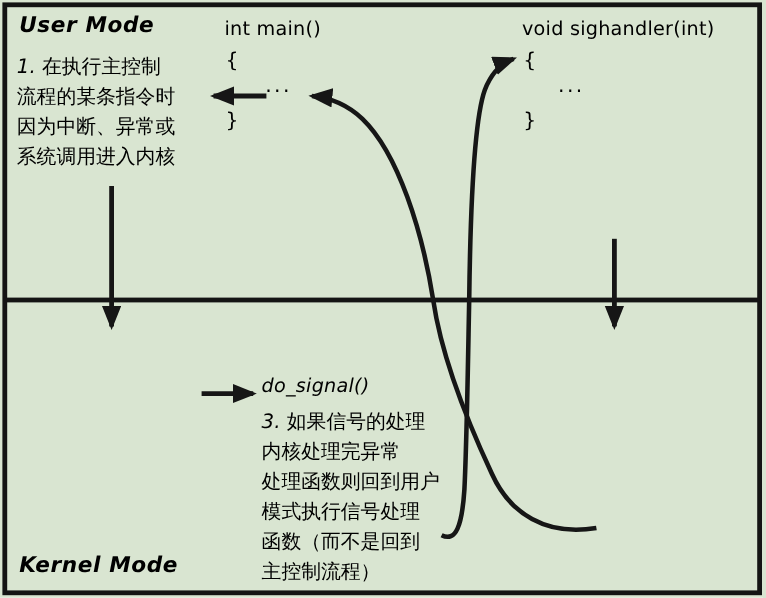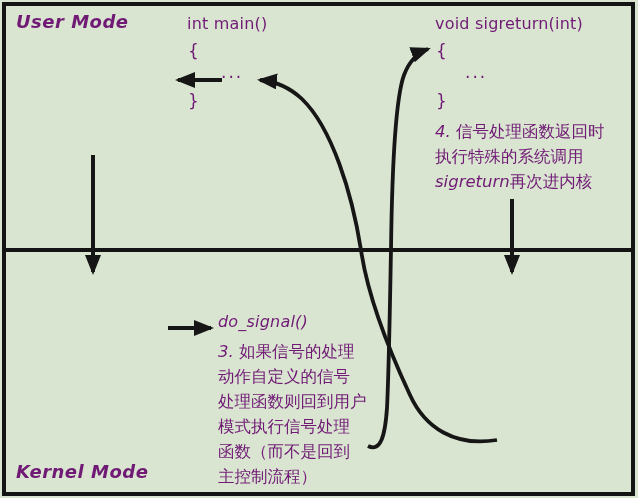--- a/index.html
+++ b/index.html
@@ -2,21 +2,21 @@
 <html><head>
 <meta charset="utf-8">
 <style>
   html,body{margin:0;padding:0;}
   body{font-family:"DejaVu Sans", sans-serif;}
   .diagram{
     position:relative;
     width:638px;height:498px;
     background:#d9e5d1;
     overflow:hidden;
-    color:#701a75;
+    color:#000000;
   }
   .outer-border{
     position:absolute;left:2px;top:2px;right:3px;bottom:2px;
     border:4px solid #141414;
     pointer-events:none;
   }
   .divider{
     position:absolute;left:4px;right:5px;top:248px;height:4px;
     background:#141414;
   }
@@ -43,37 +43,38 @@
   <div class="divider"></div>
 
   <div class="abs mode-label" style="left:16px;top:11px;">User Mode</div>
   <div class="abs code" style="left:187px;top:14px;">int main()</div>
 
   <div class="abs mode-label" style="left:16px;top:461px;">Kernel Mode</div>
   <div class="abs brace" style="left:188px;top:41px;">{</div>
   <div class="abs dots" style="left:221px;top:62px;">...</div>
   <div class="abs brace" style="left:188px;top:91px;">}</div>
 
-  <div class="abs code" style="left:435px;top:14px;">void sigreturn(int)</div>
+  <div class="abs code" style="left:435px;top:14px;">void sighandler(int)</div>
   <div class="abs brace" style="left:436px;top:41px;">{</div>
   <div class="abs dots" style="left:465px;top:62px;">...</div>
   <div class="abs brace" style="left:436px;top:91px;">}</div>
 
+  <div class="abs step" style="left:14px;top:43px;">
+    <span class="step-num">1.</span><span class="step-text"> 在执行主控制
+流程的某条指令时
+因为中断、异常或
+系统调用进入内核</span>
+  </div>
 
-  <div class="abs step" style="left:435px;top:119px;">
-    <span class="step-num">4.</span><span class="step-text"> 信号处理函数返回时
-执行特殊的系统调用
-</span><span class="italic-word">sigreturn</span><span>再次进内核</span>
-  </div>
 
 
   <div class="abs code" style="left:218px;top:312px;font-style:italic;">do_signal()</div>
   <div class="abs step" style="left:218px;top:339px;">
     <span class="step-num">3.</span><span class="step-text"> 如果信号的处理
-动作自定义的信号
+内核处理完异常
 处理函数则回到用户
 模式执行信号处理
 函数（而不是回到
 主控制流程）</span>
   </div>
 
 
   <svg class="arrows" width="638" height="498" viewBox="0 0 638 498">
     <defs>
       <marker id="ah" markerUnits="userSpaceOnUse" markerWidth="22" markerHeight="18" refX="17" refY="8" orient="auto">

